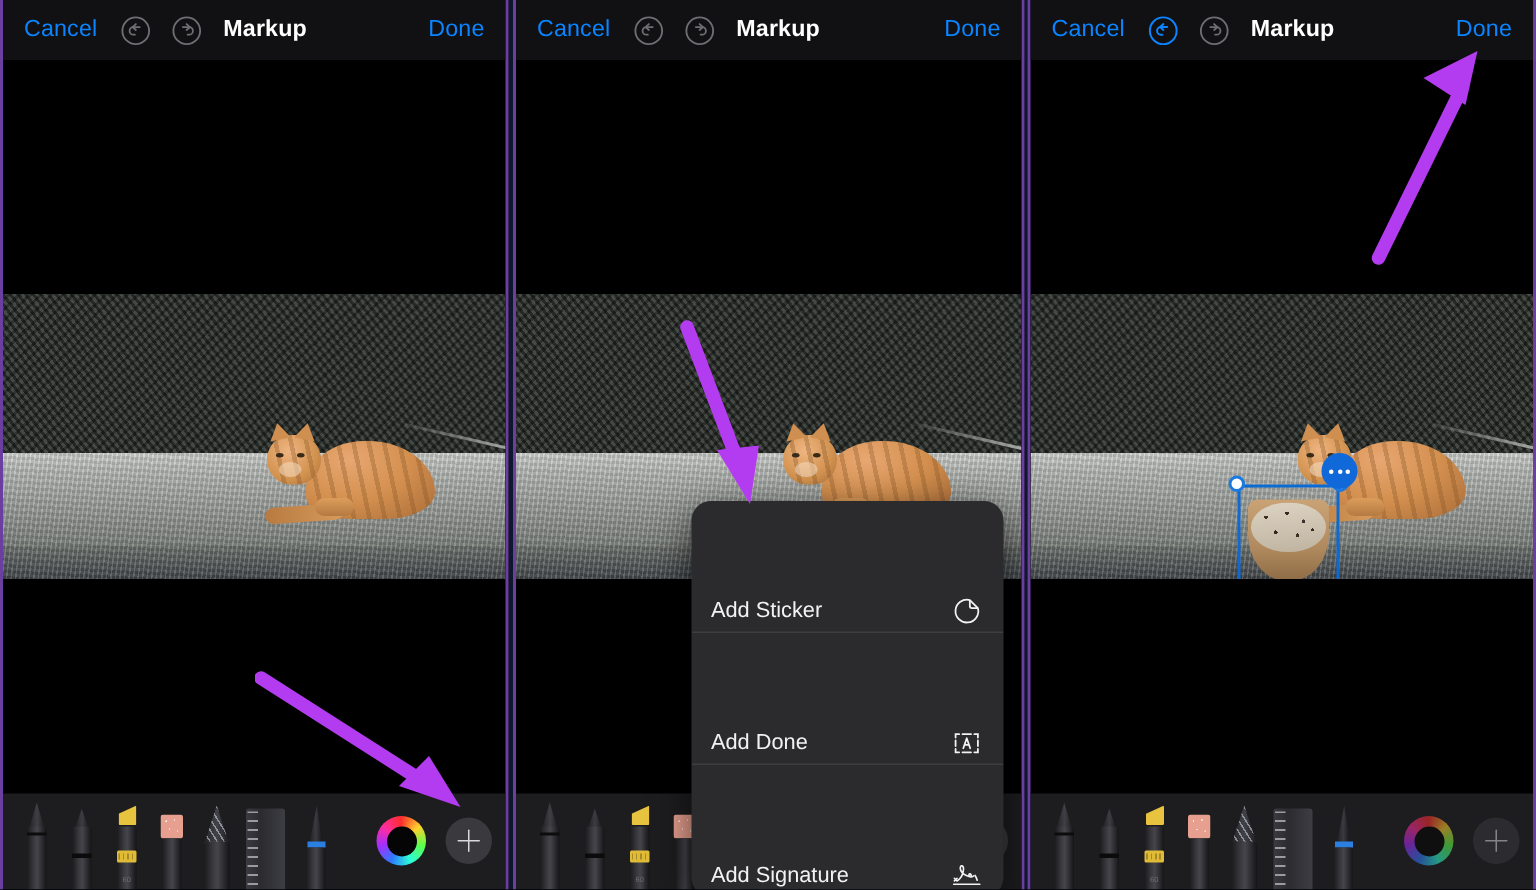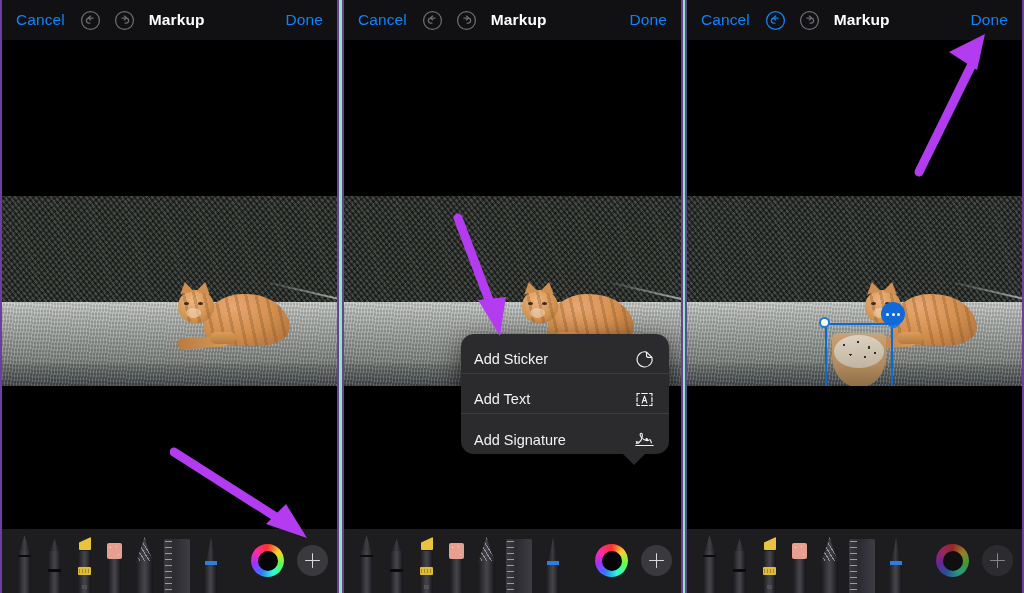--- a/index.html
+++ b/index.html
@@ -3,21 +3,21 @@
 <meta charset="utf-8">
 <title>iOS Markup — Add Sticker</title>
 <style>
   * { margin:0; padding:0; box-sizing:border-box; }
   html,body {
     width:1024px; height:593px;
     background:#000; overflow:hidden;
     font-family:"Liberation Sans", sans-serif;
     -webkit-font-smoothing:antialiased;
   }
-  .stage { position:relative; width:1024px; height:593px; background:#86efac; display:flex; }
+  .stage { position:relative; width:1024px; height:593px; background:#0f172a; display:flex; }
 
   
   .panel {
     position:relative; height:593px; background:#000;
     border-left:2px solid #6a3fa0; border-right:2px solid #6a3fa0;
     overflow:hidden; flex:0 0 auto;
   }
   .panel.p1 { width:339px; }
   .panel.p2 { width:341px; margin-left:3px; }
   .panel.p3 { width:339px; margin-left:2px; }
@@ -253,20 +253,21 @@
     position:absolute; z-index:40;
     background:#2b2b2d; border-radius:13px; overflow:visible;
     box-shadow:0 8px 26px rgba(0,0,0,.62);
     width:208px;
   }
   .menu-inner { border-radius:13px; overflow:hidden; }
   .mi {
     height:40px; display:flex; align-items:center; justify-content:space-between;
     padding:11px 14px 0 13px; color:#f2f2f4; font-size:14.5px;
     border-bottom:1px solid rgba(255,255,255,.085);
+    margin-top:48px;
   }
   .mi:last-child { border-bottom:none; }
   .mi .mi-ico { width:22px; height:20px; display:flex; align-items:center; justify-content:center; }
   .menu-tail {
     position:absolute; right:22px; bottom:-11px; width:26px; height:13px;
     background:#2b2b2d; clip-path:polygon(0 0,100% 0,50% 100%);
   }
 
   
   .arrow { position:absolute; z-index:60; pointer-events:none; }
@@ -471,21 +472,21 @@
         <div class="mi">
           <span>Add Sticker</span>
           <span class="mi-ico">
             <svg width="19" height="19" viewBox="0 0 24 24" fill="none" stroke="#f2f2f4" stroke-width="1.5">
               <path d="M14.6 2.6a9.6 9.6 0 1 0 6.8 6.8l-6.8-6.8z" stroke-linejoin="round"></path>
               <path d="M14.6 2.6v5a1.8 1.8 0 0 0 1.8 1.8h5" stroke-linejoin="round"></path>
             </svg>
           </span>
         </div>
         <div class="mi">
-          <span>Add Text</span>
+          <span>Add Done</span>
           <span class="mi-ico">
             <svg width="19" height="19" viewBox="0 0 24 24" fill="none" stroke="#f2f2f4" stroke-width="1.5">
               <path d="M2.6 7.2V4.4h3M18.4 4.4h3v2.8M21.4 16.8v2.8h-3M5.6 19.6h-3v-2.8" stroke-linecap="round"></path>
               <path d="M2.6 9.6v4.8M21.4 9.6v4.8M8.4 4.4h7.2M8.4 19.6h7.2" stroke-linecap="round"></path>
               <path d="M9.1 16.2 12 7.8l2.9 8.4M10.2 13.4h3.6" stroke-linecap="round" stroke-linejoin="round"></path>
             </svg>
           </span>
         </div>
         <div class="mi">
           <span>Add Signature</span>

